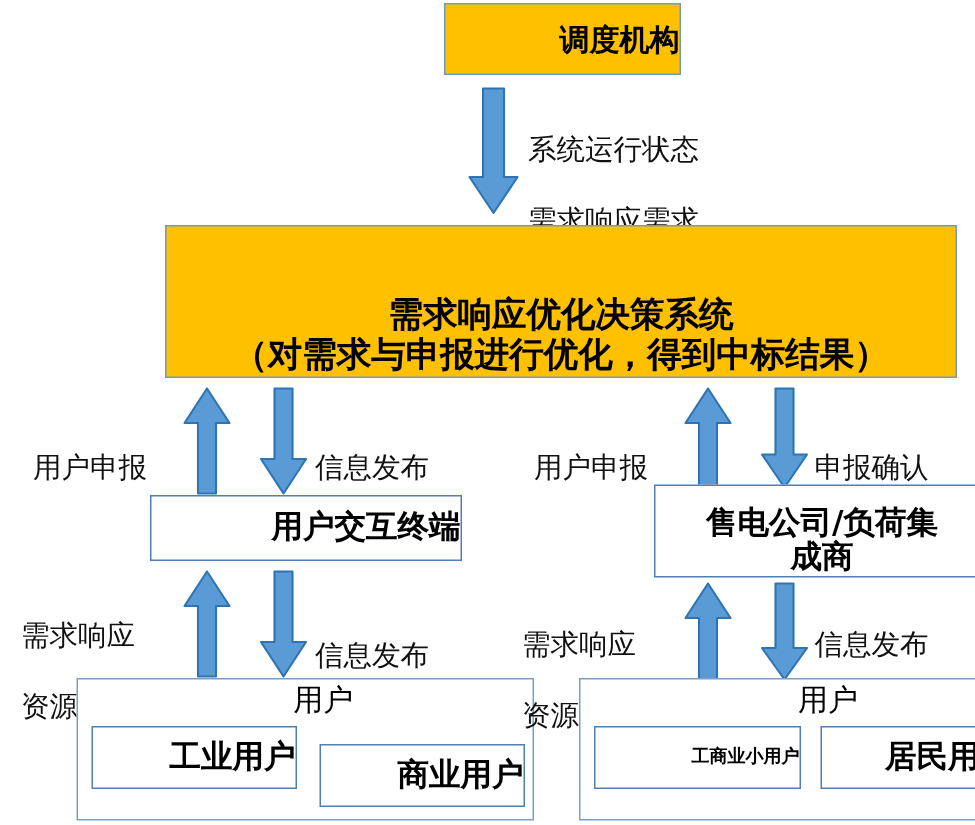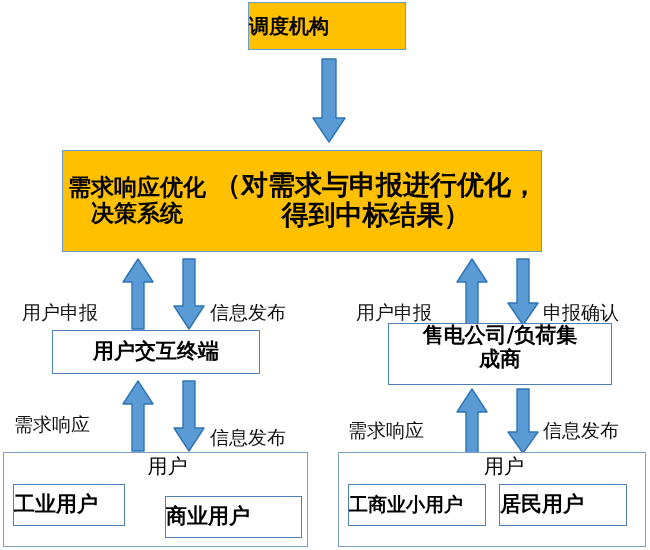--- a/index.html
+++ b/index.html
@@ -11,23 +11,24 @@
     overflow:hidden;
   }
   #canvas{position:relative;width:650px;height:550px;}
 
   
   .box{
     position:absolute;
     box-sizing:border-box;
     display:flex;
     align-items:center;
-    justify-content:flex-start;
+    justify-content:flex-end;
     text-align:center;
     line-height:1.12;
+    margin-left:48px;
   }
   .box-gold{
     background:#FFC000;
     border:1.5px solid #6A9CCB;
     font-weight:bold;
   }
   .box-white{
     background:#ffffff;
     border:1.5px solid #4E7FB5;
   }
@@ -57,24 +58,28 @@
 
   <div class="box box-gold" style="left:248px;top:2px;width:158px;height:48px;font-size:20px;">
     <span>调度机构</span>
   </div>
 
   <div class="arrow" style="left:312px;top:58px;width:34px;height:86px;">
     <svg width="34" height="86" viewBox="0 0 34 86">
       <polygon points="10,1 24,1 24,60 33,60 17,84 1,60 10,60" fill="#5B9BD5" stroke="#2E74B5" stroke-width="1.4" stroke-linejoin="round"></polygon>
     </svg>
   </div>
+  <div class="label" style="left:352px;top:66px;width:160px;font-size:19px;text-align:left;">
+    <div>系统运行状态</div>
+    <div>需求响应需求</div>
+  </div>
 
-  <div class="box box-gold" style="left:62px;top:150px;width:480px;height:102px;flex-direction:row;">
+  <div class="box box-gold" style="left:62px;top:150px;width:528px;height:102px;flex-direction:column;">
     <div style="font-size:23px;">需求响应优化决策系统</div>
-    <div style="font-size:27px;margin-top:2px;font-family:Liberation Mono, monospace;">（对需求与申报进行优化，得到中标结果）</div>
+    <div style="font-size:23px;margin-top:2px;">（对需求与申报进行优化，得到中标结果）</div>
   </div>
 
   <div class="arrow" style="left:122px;top:258px;width:32px;height:72px;">
     <svg width="32" height="72" viewBox="0 0 32 72">
       <polygon points="16,1 31,24 22,24 22,71 10,71 10,24 1,24" fill="#5B9BD5" stroke="#2E74B5" stroke-width="1.4" stroke-linejoin="round"></polygon>
     </svg>
   </div>
   <div class="label" style="left:22px;top:278px;width:100px;font-size:19px;text-align:left;">
     <div>用户申报</div>
   </div>
@@ -107,21 +112,21 @@
       <polygon points="10,1 22,1 22,48 31,48 16,71 1,48 10,48" fill="#5B9BD5" stroke="#2E74B5" stroke-width="1.4" stroke-linejoin="round"></polygon>
     </svg>
   </div>
   <div class="label" style="left:210px;top:403px;width:110px;font-size:19px;text-align:left;">
     <div>信息发布</div>
   </div>
 
   <div class="box box-plain" style="left:3px;top:452px;width:305px;height:95px;display:block;">
     <div style="font-size:20px;text-align:center;margin-top:2px;">用户</div>
   </div>
-  <div class="box box-white" style="left:13px;top:484px;width:112px;height:42px;font-size:21px;font-weight:bold;">
+  <div class="box box-white" style="left:13px;top:484px;width:137px;height:42px;font-size:21px;font-weight:bold;">
     <span>工业用户</span>
   </div>
   <div class="box box-white" style="left:165px;top:496px;width:137px;height:42px;font-size:21px;font-weight:bold;">
     <span>商业用户</span>
   </div>
 
   <div class="arrow" style="left:456px;top:258px;width:32px;height:68px;">
     <svg width="32" height="68" viewBox="0 0 32 68">
       <polygon points="16,1 31,24 22,24 22,67 10,67 10,24 1,24" fill="#5B9BD5" stroke="#2E74B5" stroke-width="1.4" stroke-linejoin="round"></polygon>
     </svg>
@@ -160,20 +165,20 @@
     </svg>
   </div>
   <div class="label" style="left:543px;top:396px;width:108px;font-size:19px;text-align:left;">
     <div>信息发布</div>
     <div>响应调度</div>
   </div>
 
   <div class="box box-plain" style="left:338px;top:452px;width:308px;height:95px;display:block;">
     <div style="font-size:20px;text-align:center;margin-top:2px;">用户</div>
   </div>
-  <div class="box box-white" style="left:348px;top:484px;width:138px;height:42px;font-size:19px;font-weight:bold;">
+  <div class="box box-white" style="left:348px;top:484px;width:138px;height:42px;font-size:12px;font-weight:bold;">
     <span>工商业小用户</span>
   </div>
   <div class="box box-white" style="left:499px;top:484px;width:128px;height:42px;font-size:21px;font-weight:bold;">
     <span>居民用户</span>
   </div>
 
 </div>
 
 </body></html>

